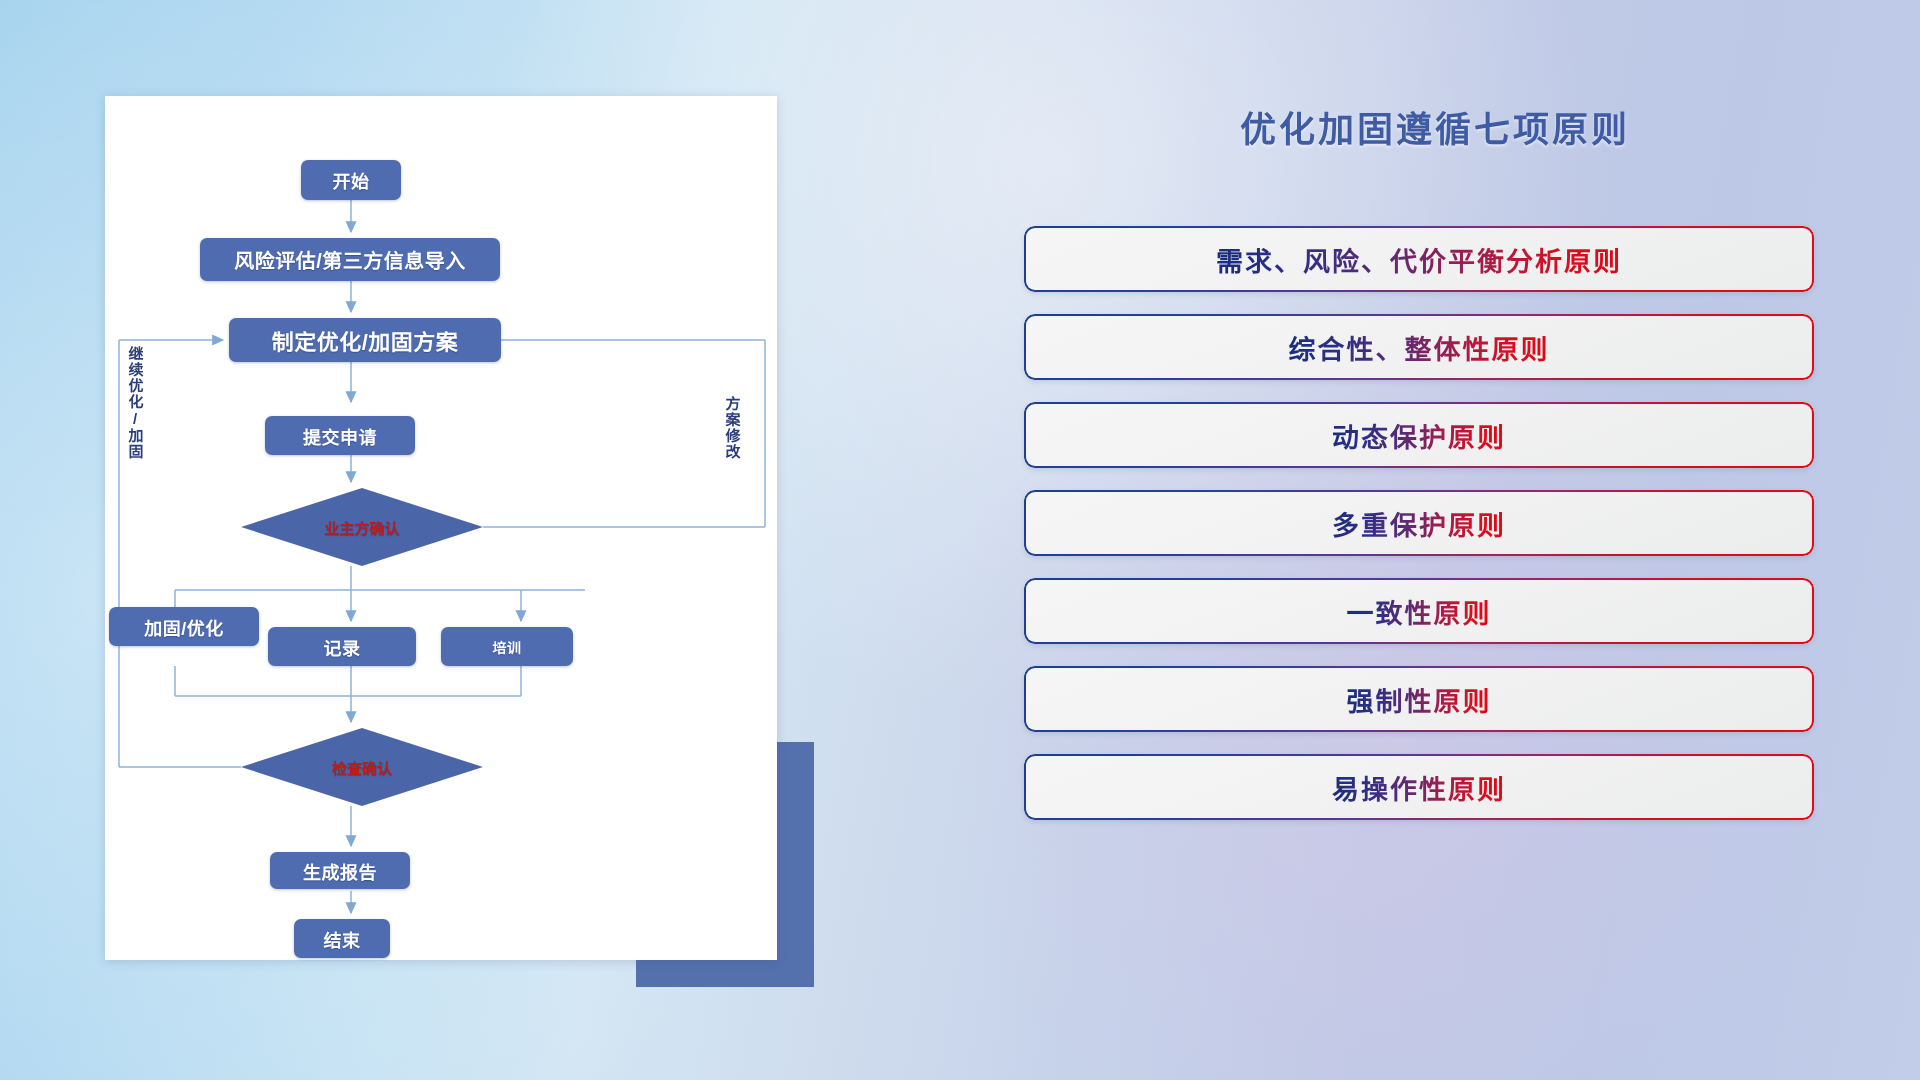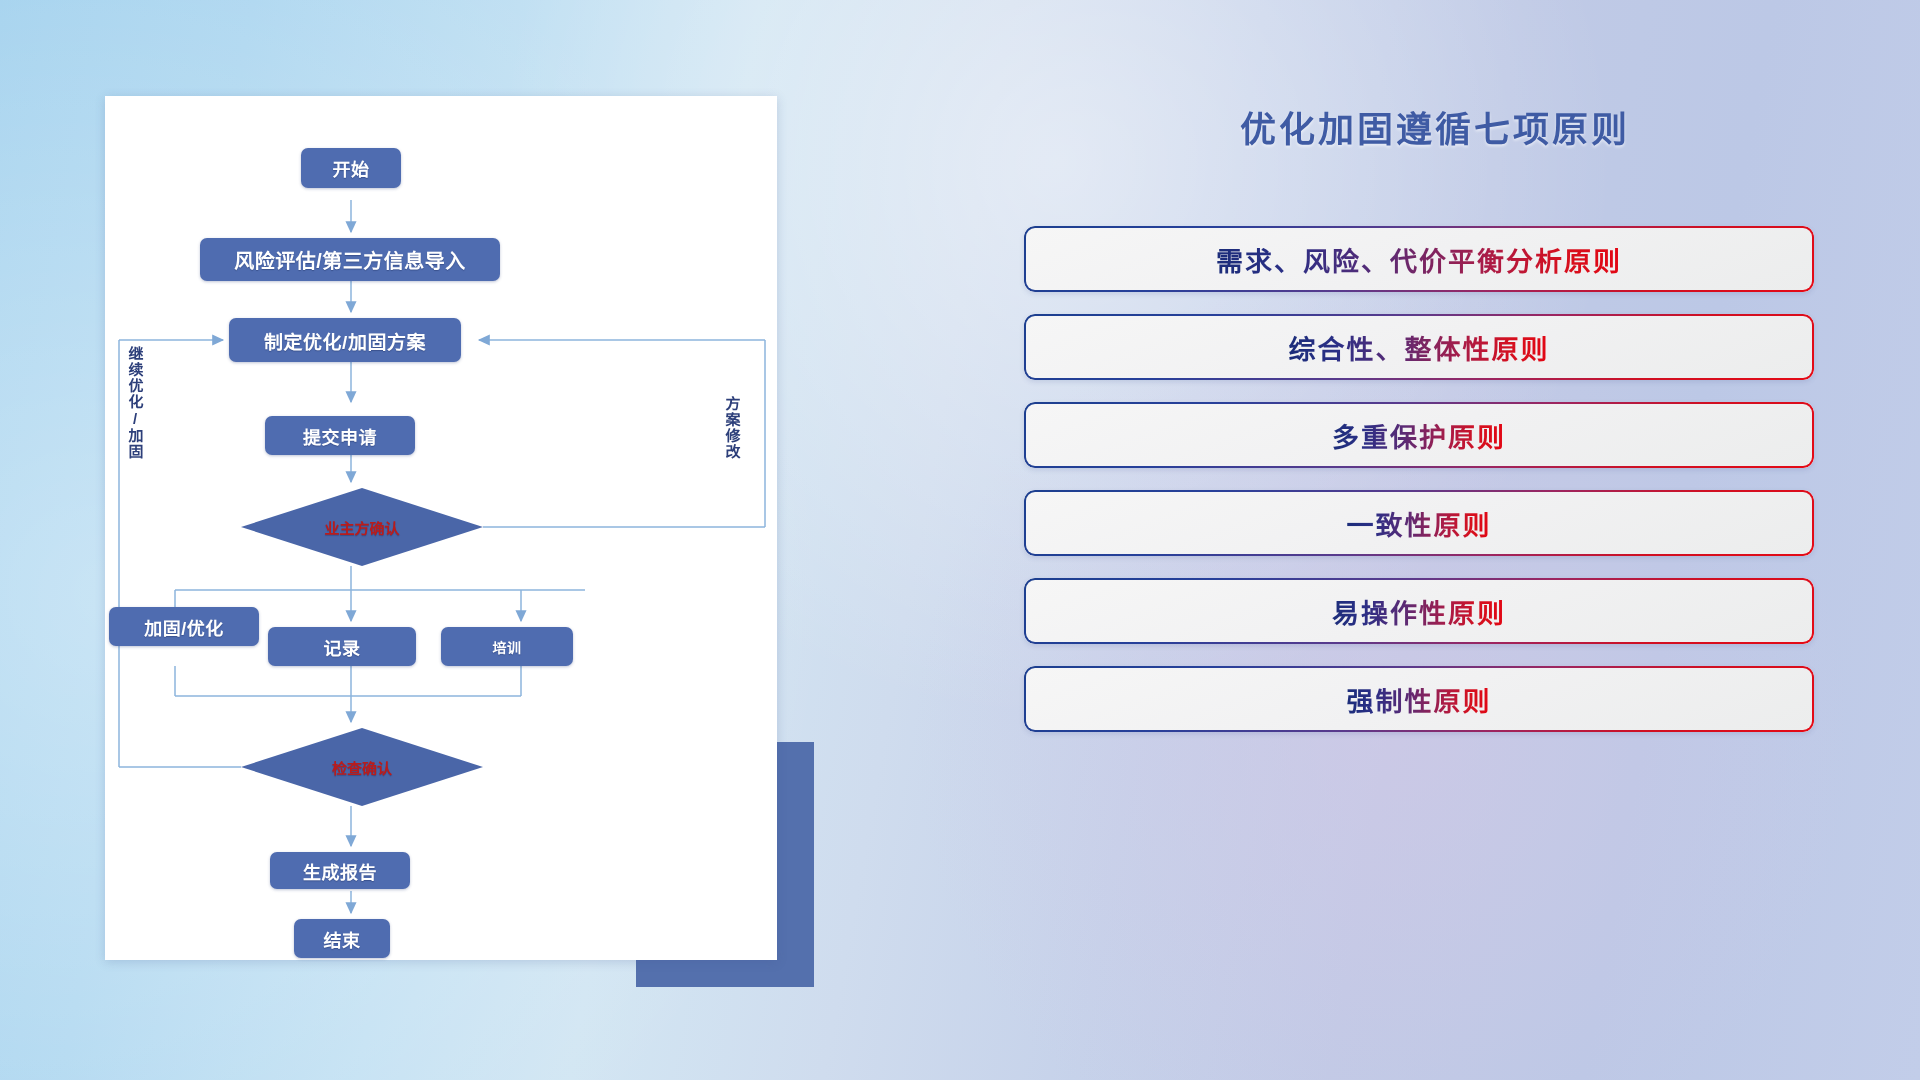--- a/index.html
+++ b/index.html
@@ -82,23 +82,23 @@
     align-items: center;
     justify-content: center;
     font-weight: 700;
     letter-spacing: 0.5px;
     text-shadow: 0 1px 1px rgba(20,35,80,0.35);
     box-shadow: 0 1px 3px rgba(40,60,120,0.30);
     white-space: nowrap;
     box-sizing: border-box;
   }
 
-  .node.start   { left:196px; top:52px;  width:100px; height:40px; font-size:18px; }
+  .node.start   { left:196px; top:64px;  width:100px; height:40px; font-size:18px; }
   .node.risk    { left: 95px; top:142px; width:300px; height:43px; font-size:20px; }
-  .node.plan    { left:124px; top:222px; width:232px; height:44px; font-size:19px; }
+  .node.plan    { left:124px; top:222px; width:272px; height:44px; font-size:22px; }
   .node.submit  { left:160px; top:320px; width:150px; height:39px; font-size:18px; }
   .node.reinf   { left:  4px; top:511px; width:150px; height:39px; font-size:18px; }
   .node.record  { left:163px; top:531px; width:148px; height:39px; font-size:18px; }
   .node.train   { left:336px; top:531px; width:132px; height:39px; font-size:14px;text-align:center; }
   .node.report  { left:165px; top:756px; width:140px; height:37px; font-size:18px; }
   .node.end     { left:189px; top:823px; width: 96px; height:39px; font-size:18px; }
 
   
   .diamond {
     position: absolute;
@@ -334,28 +334,31 @@
     <div class="panel-title">优化加固遵循七项原则</div>
 
     <div class="card-list">
       <div class="pcard">
           <span class="pcard-text">需求、风险、代价平衡分析原则</span>
         </div>
       <div class="pcard">
           <span class="pcard-text">综合性、整体性原则</span>
         </div>
       <div class="pcard">
+          <span class="pcard-text">动态保护原则</span>
+        </div>
+      <div class="pcard">
           <span class="pcard-text">多重保护原则</span>
         </div>
       <div class="pcard">
           <span class="pcard-text">一致性原则</span>
         </div>
       <div class="pcard">
+          <span class="pcard-text">强制性原则</span>
+        </div>
+      <div class="pcard">
           <span class="pcard-text">易操作性原则</span>
         </div>
-      <div class="pcard">
-          <span class="pcard-text">强制性原则</span>
-        </div>
     </div>
 
   </div>
 
 </div>
 
 </body></html>

